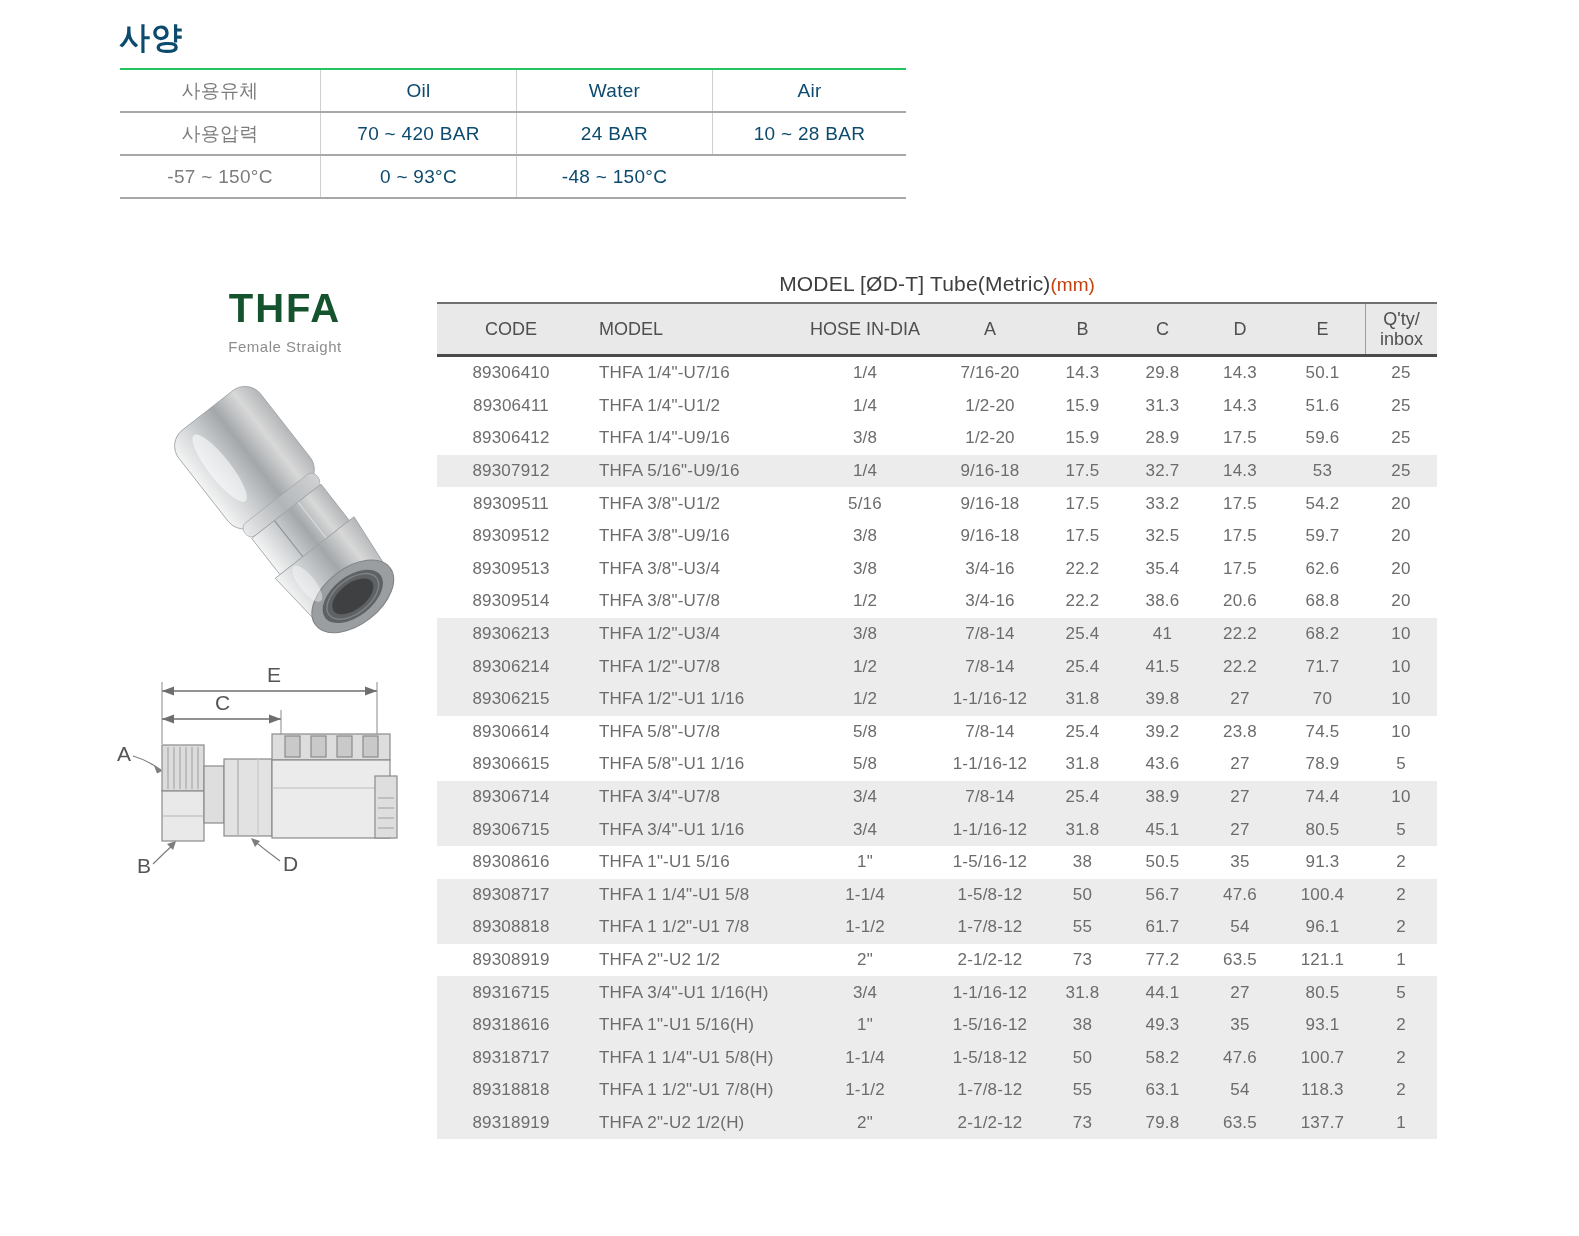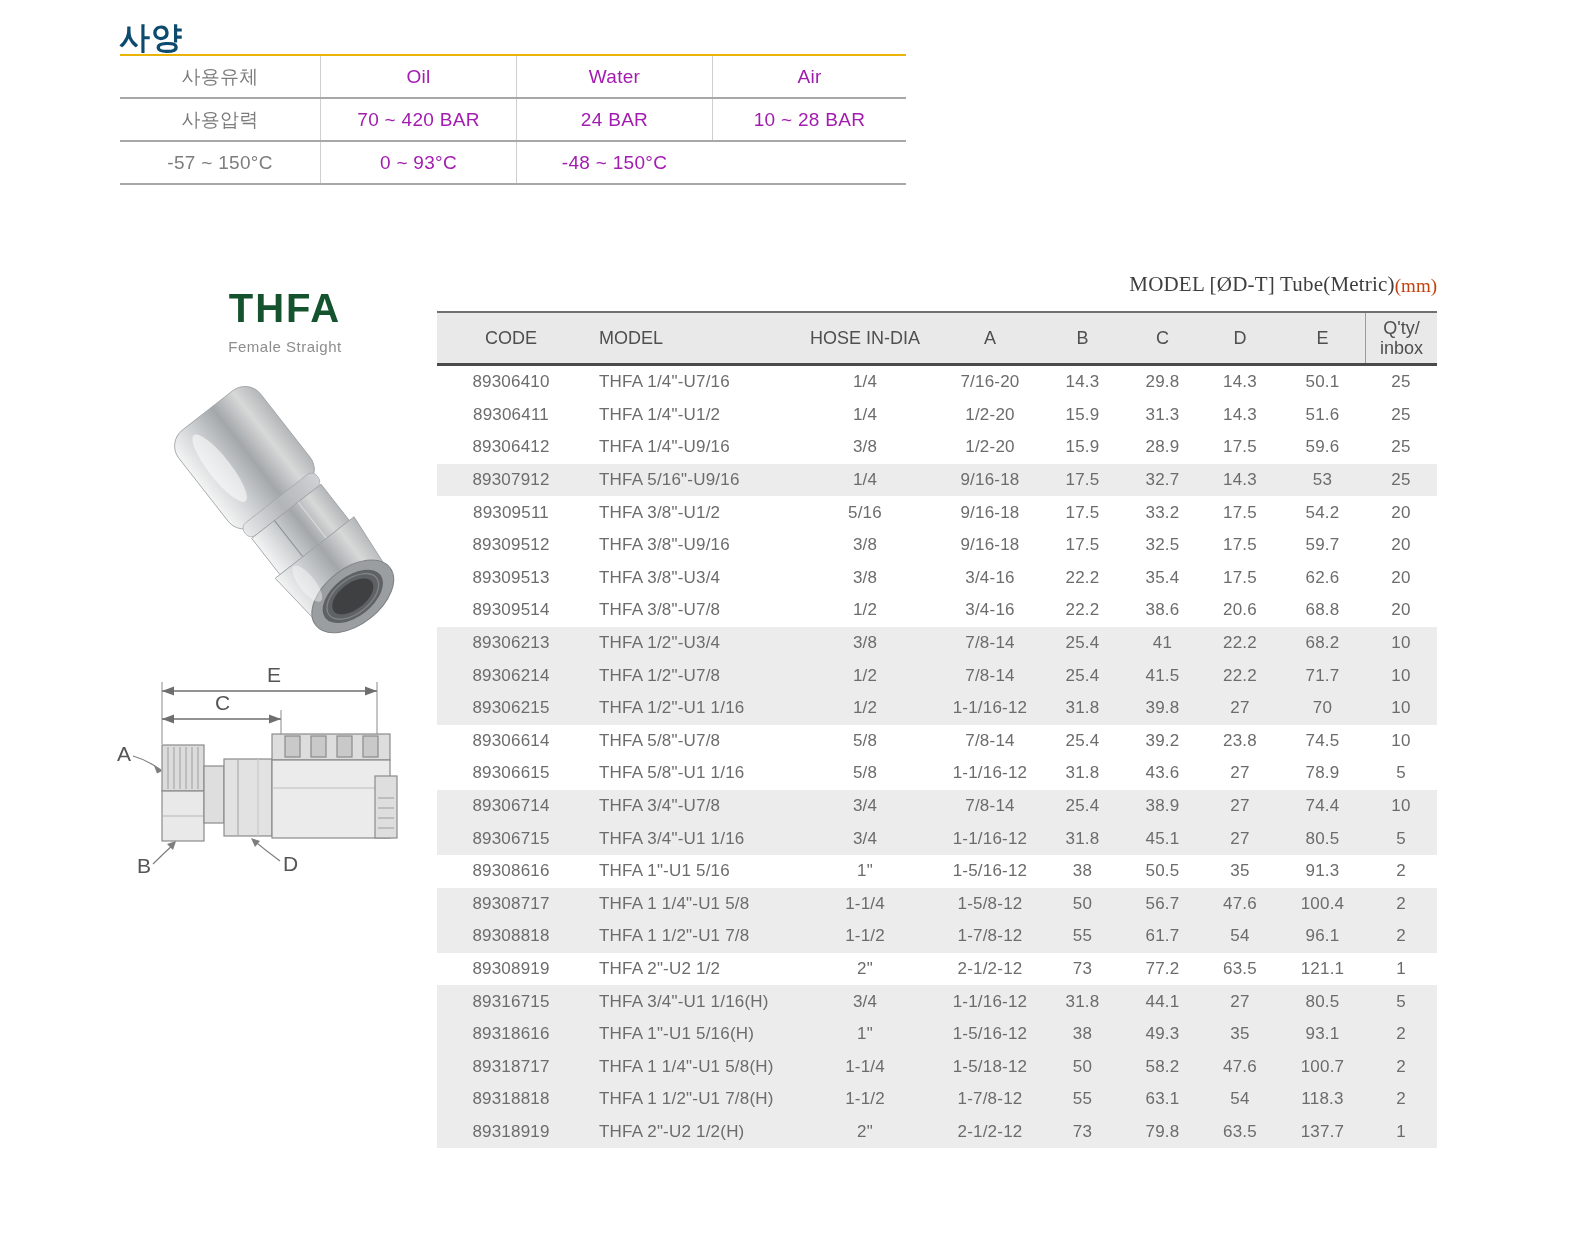--- a/index.html
+++ b/index.html
@@ -13,31 +13,31 @@
   }
 
   
   .spec-title {
     position: absolute; left: 119px; top: 8px;
     font-size: 31px; font-weight: 700; color: #0c4a6e;
     letter-spacing: 1px;
     margin-top: 9px;
   }
   .spec-table {
-    position: absolute; left: 120px; top: 54px; width: 786px;
-    border-top: 2px solid #eab308;
+    position: absolute; left: 120px; top: 68px; width: 786px;
+    border-top: 2px solid #22c55e;
     text-align: right;
   }
   .spec-row {
     display: flex;
     border-bottom: 2px solid #a8a8a8;
   }
   .spec-cell {
     height: 41px; display: flex; align-items: center; justify-content: center;
-    font-size: 19px; color: #a21caf; letter-spacing: .3px;
+    font-size: 19px; color: #0c4a6e; letter-spacing: .3px;
   }
   .spec-row .spec-cell:nth-of-type(1) { width: 200px; color: #7d7d7d; }
   .spec-row .spec-cell:nth-of-type(2) { width: 196px; border-left: 1px solid #cfcfcf; }
   .spec-row .spec-cell:nth-of-type(3) { width: 196px; border-left: 1px solid #cfcfcf; }
   .spec-row .spec-cell:nth-of-type(4) { width: 194px; border-left: 1px solid #cfcfcf; }
 
   
   .brand {
     position: absolute; left: 150px; top: 288px; width: 270px;
     text-align: center;
@@ -49,23 +49,22 @@
   .brand-sub {
     margin-top: 10px; font-size: 15px; color: #8d8d8d; letter-spacing: .5px;
   }
 
   .photo-wrap { position: absolute; left: 158px; top: 380px; width: 265px; height: 272px; }
   .diagram-wrap { position: absolute; left: 95px; top: 648px; width: 350px; height: 262px; }
 
   
   .main-table { position: absolute; left: 437px; top: 272px; width: 1000px; }
   .mt-titlebar {
-    display: flex; justify-content: flex-end; align-items: flex-end;
-    margin-bottom: 14px;
-    font-family: Liberation Serif, serif;
+    display: flex; justify-content: center; align-items: flex-end;
+    margin-bottom: 6px;
   }
   .mt-title { font-size: 21px; color: #3e3e3e; letter-spacing: .2px; }
   .mt-unit  { font-size: 19px; color: #c2410c; }
 
   .trow { display: flex; width: 100%; }
   .trow > span:nth-of-type(1) { width: 148px; text-align: center; }
   .trow > span:nth-of-type(2) { width: 205px; text-align: left; padding-left: 14px; }
   .trow > span:nth-of-type(3) { width: 150px; text-align: center; }
   .trow > span:nth-of-type(4) { width: 100px; text-align: center; }
   .trow > span:nth-of-type(5) { width: 85px;  text-align: center; }

